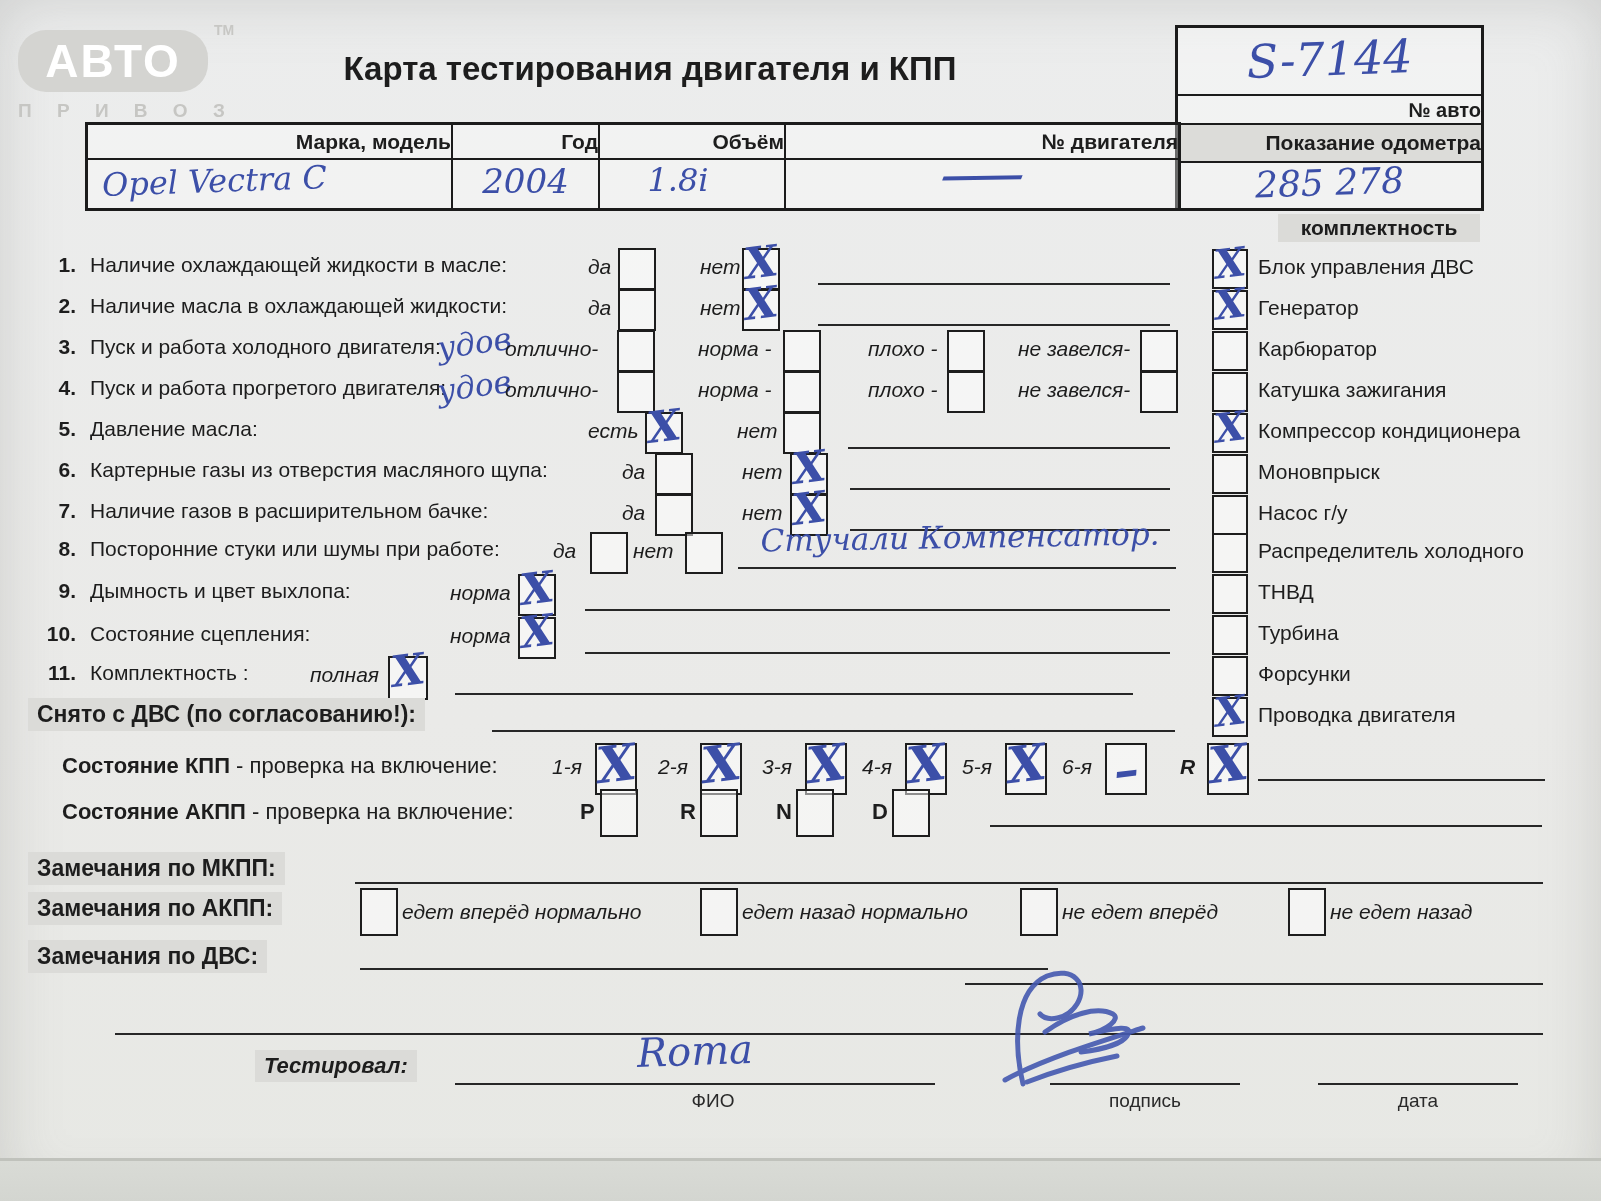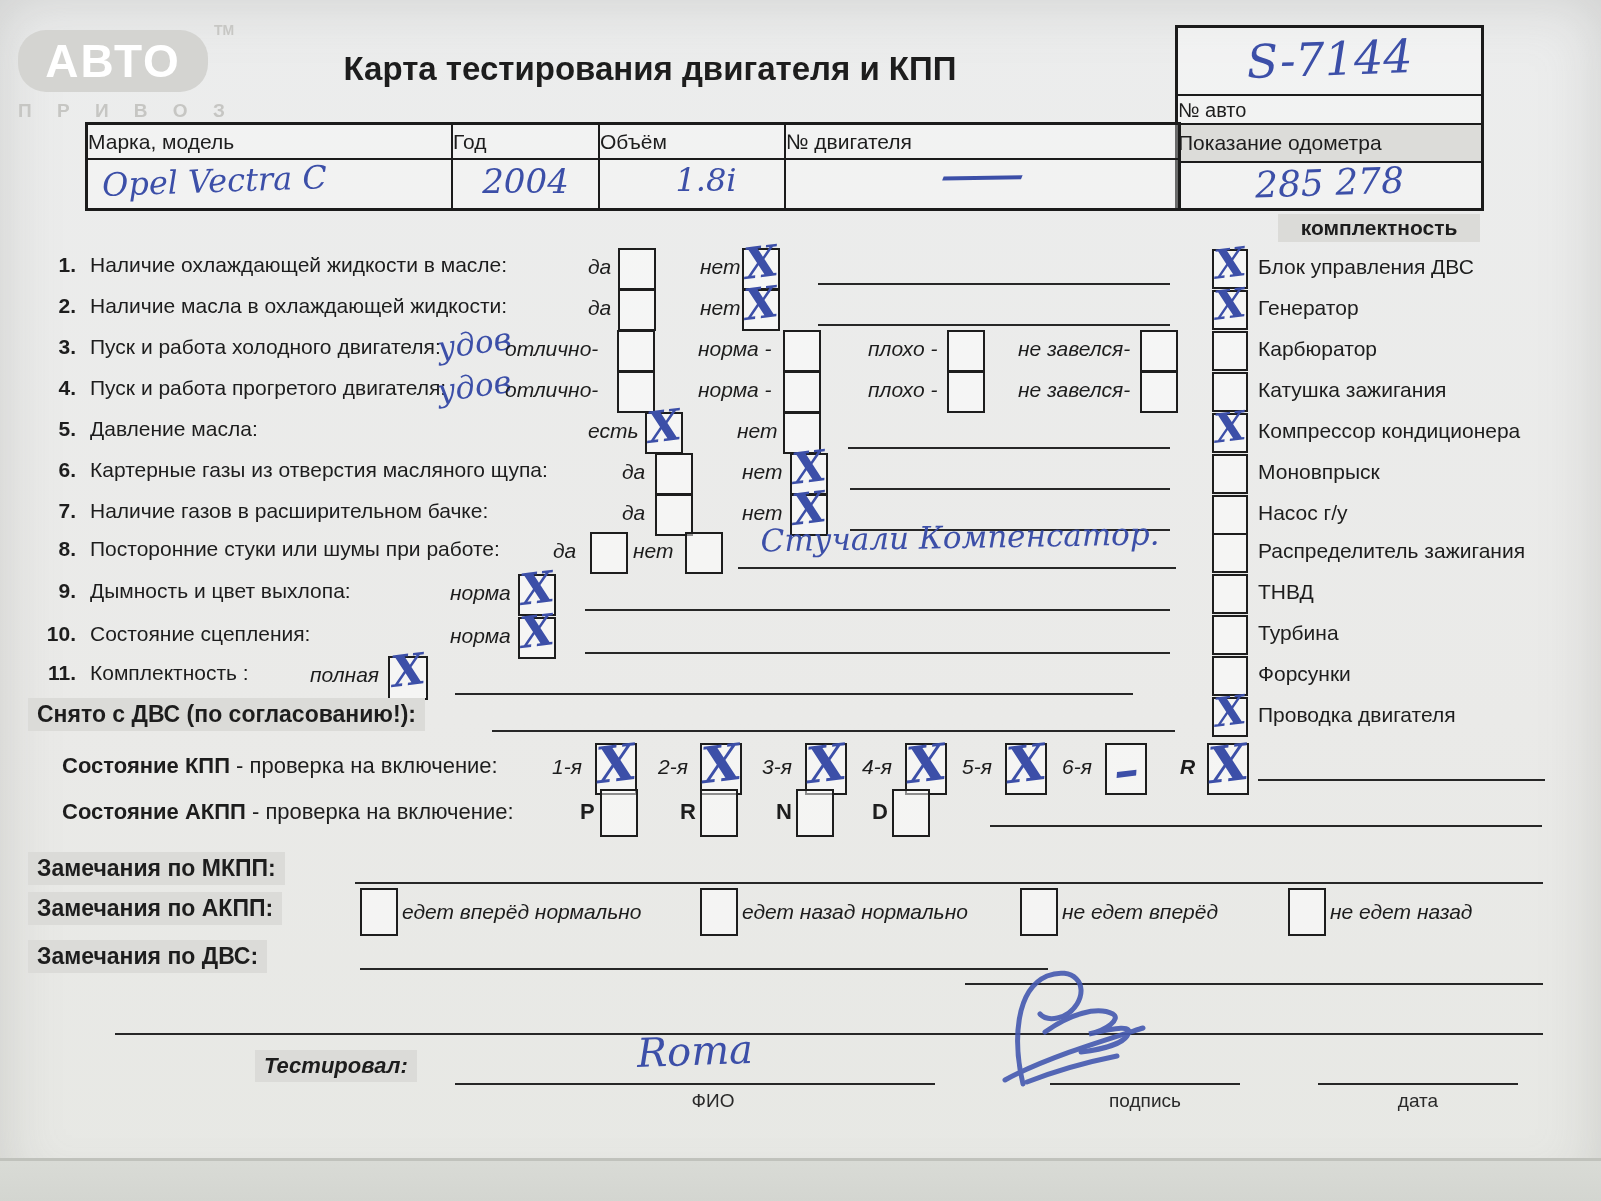--- a/index.html
+++ b/index.html
@@ -14,21 +14,21 @@
   .num{position:absolute;left:40px;top:10px;width:36px;text-align:right;font-weight:bold;font-size:21px;}
   .clabel{position:absolute;top:10px;font-size:21px;white-space:nowrap;}
   .opt{position:absolute;font-style:italic;font-size:21px;white-space:nowrap;color:#1c1c1c;}
   .cb{position:absolute;border:2px solid #1d1d1d;background:rgba(255,255,255,.5);}
   .mark{position:absolute;left:0;top:-9px;width:100%;text-align:center;
     font-family:"DejaVu Serif",serif;font-style:italic;font-weight:bold;
     color:#3c4fa8;font-size:43px;line-height:1;transform:rotate(-7deg);pointer-events:none;}
   .uline{position:absolute;height:2px;background:#272727;}
   .hw{font-family:"DejaVu Serif",serif;font-style:italic;color:#3c4fa8;white-space:nowrap;}
   .glabel{background:#dbdbd8;padding:3px 9px;font-weight:bold;font-size:23px;white-space:nowrap;}
-  .bcell{font-weight:normal;font-size:21px;text-align:left;position:absolute;}
+  .bcell{font-weight:bold;font-size:21px;text-align:right;position:absolute;}
   .small-cap{font-size:19px;color:#2a2a2a;text-align:center;position:absolute;}
   .ebox{position:absolute;left:1212px;border:2px solid #1d1d1d;width:32px;height:36px;background:rgba(255,255,255,.5);}
   .elabel{position:absolute;left:1258px;font-size:21px;white-space:nowrap;}
 </style>
 </head>
 <body>
 
 <div id="canvas">
 
   <div class="abs" style="left:18px;top:30px;">
@@ -59,21 +59,21 @@
     <div style="position:absolute;left:696px;top:0;width:2px;height:100%;background:#1b1b1b;"></div>
     <div style="position:absolute;left:0;top:33px;width:100%;height:2px;background:#1b1b1b;"></div>
 
     <div class="bcell" style="left:0;top:5px;width:363px;">Марка, модель</div>
     <div class="bcell" style="left:365px;top:5px;width:145px;">Год</div>
     <div class="bcell" style="left:512px;top:5px;width:184px;">Объём</div>
     <div class="bcell" style="left:698px;top:5px;width:392px;">№ двигателя</div>
 
     <div class="hw" style="position:absolute;left:14px;top:37px;font-size:32px;transform:rotate(-2deg);">Opel Vectra C</div>
     <div class="hw" style="position:absolute;left:365px;top:36px;width:145px;text-align:center;font-size:34px;">2004</div>
-    <div class="hw" style="position:absolute;left:512px;top:36px;width:212px;text-align:center;font-size:32px;">1.8i</div>
+    <div class="hw" style="position:absolute;left:484px;top:36px;width:212px;text-align:center;font-size:32px;">1.8i</div>
     <div class="hw" style="position:absolute;left:698px;top:30px;width:392px;text-align:center;font-size:34px;font-weight:bold;transform:scaleX(2.6) rotate(-2deg);">—</div>
   </div>
 
   <div class="abs" style="left:1278px;top:214px;width:202px;background:#dbdbd8;text-align:center;font-weight:bold;font-size:21px;padding:2px 0;">комплектность</div>
 
   <div class="crow" style="top:243px;">
     <span class="num">1.</span>
     <span class="clabel" style="left:90px;">Наличие охлаждающей жидкости в масле:</span>
     <span class="opt" style="left:588px;top:12px;">да</span>
     <span class="cb" style="left:618px;top:5px;width:34px;height:38px;">
@@ -271,21 +271,21 @@
     <div class="abs" style="top:493px;left:0;width:1601px;height:40px;">
       <span class="ebox" style="top:2px;">
           <span class="mark" style="font-size:40px;top:-8px;"></span>
         </span>
       <span class="elabel" style="top:8px;">Насос г/у</span>
     </div>
     <div class="abs" style="top:531px;left:0;width:1601px;height:40px;">
       <span class="ebox" style="top:2px;">
           <span class="mark" style="font-size:40px;top:-8px;"></span>
         </span>
-      <span class="elabel" style="top:8px;">Распределитель зажигания</span>
+      <span class="elabel" style="top:8px;">Распределитель холодного</span>
     </div>
     <div class="abs" style="top:572px;left:0;width:1601px;height:40px;">
       <span class="ebox" style="top:2px;">
           <span class="mark" style="font-size:40px;top:-8px;"></span>
         </span>
       <span class="elabel" style="top:8px;">ТНВД</span>
     </div>
     <div class="abs" style="top:613px;left:0;width:1601px;height:40px;">
       <span class="ebox" style="top:2px;">
           <span class="mark" style="font-size:40px;top:-8px;"></span>

